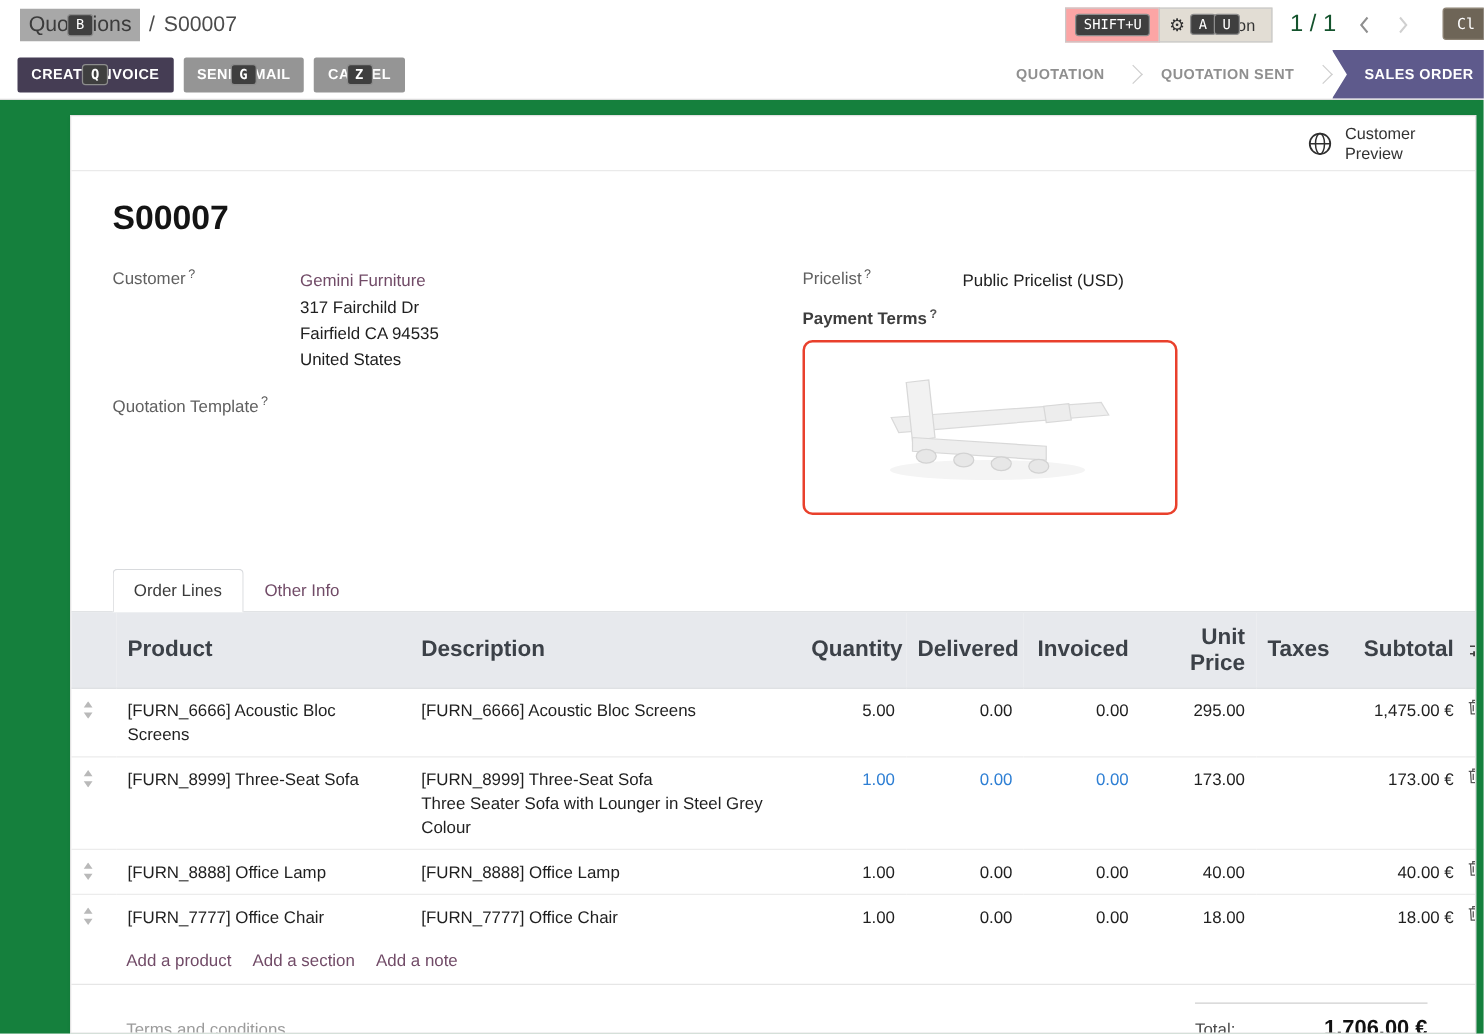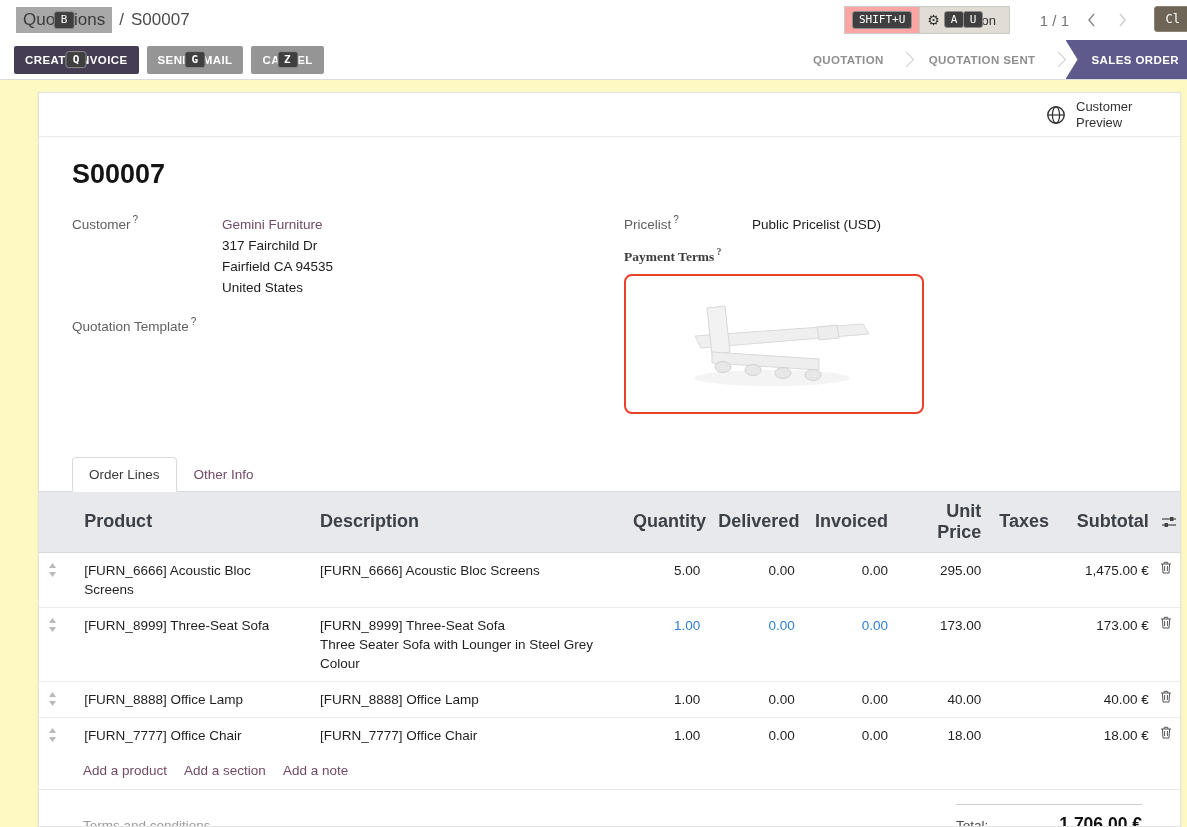--- a/index.html
+++ b/index.html
@@ -18,58 +18,58 @@
   .top-controls { display:flex; align-items:center; gap:14px; }
   .btn-group { display:flex; }
   .tc-btn { border:1px solid #c9c9c9; background:#fca5a5; padding:4px 7px; display:flex; align-items:center; cursor:pointer; }
   .tc-btn + .tc-btn { margin-left:-1px; }
   .tc-btn.action { background:#e2ddd4; gap:4px; }
   .gear { font-size:14px; color:#2f2f2f; }
   .action-label-wrap { position:relative; display:inline-block; min-width:58px; height:17px; }
   .action-label { font-size:13px; color:#333; position:absolute; left:16px; top:1px; }
   .hintA { position:absolute; left:0; top:-1px; z-index:2; }
   .hintU { position:absolute; left:19px; top:-1px; z-index:2; }
-  .pager { font-size:15px; color:#737373;margin-left:16px; }
+  .pager { font-size:19px; color:#14532d; }
   .chev-btn { background:none; border:none; cursor:pointer; padding:2px 4px; }
   .edge-hint { position:absolute; right:-5px; top:6px; background:#6e6557; border:1px solid #8c8273; color:#fff;
                font-family:"DejaVu Sans Mono", monospace; font-size:12px; padding:5px 11px; border-radius:3px; }
 
   
   .actionbar { height:40px; background:#fff; border-bottom:1px solid #dcdcdc; display:flex; justify-content:space-between; align-items:stretch; padding-left:14px; }
   .action-left { display:flex; align-items:center; gap:8px; }
   .btn { position:relative; border:none; color:#fff; font-family:"Liberation Sans",sans-serif; font-size:11.5px; font-weight:bold; letter-spacing:.4px; padding:8px 11px; cursor:pointer; border-radius:2px; }
   .btn.primary { background:#453d54; }
   .btn.secondary { background:#959595; }
   .btn .kbd { position:absolute; left:50%; top:50%; transform:translate(-50%,-50%); }
 
   .statusbar { display:flex; align-items:center; height:100%; }
   .status-step { font-size:11.5px; font-weight:bold; letter-spacing:.4px; color:#8f8f8f; padding:0 15px; cursor:pointer; white-space:nowrap; }
   .chev-sep { width:11px; height:11px; border-top:1px solid #cfcfcf; border-right:1px solid #cfcfcf; transform:rotate(45deg); flex:0 0 auto; margin:0 2px; }
   .status-final { background:#5e5a8c; color:#fff; font-size:11.5px; font-weight:bold; letter-spacing:.4px;
                   height:100%; display:flex; align-items:center; padding:0 46px 0 26px; margin-right:-38px; white-space:nowrap;
                   clip-path:polygon(0 0, 100% 0, 100% 100%, 0 100%, 12px 50%); cursor:pointer; }
 
   
-  .content { background:#fef9c3; height:747px; padding:12px 6px 0 38px; }
+  .content { background:#15803d; height:747px; padding:12px 6px 0 56px; }
   .sheet { background:#fff; border:1px solid #e2e2e2; box-shadow:0 1px 3px rgba(0,0,0,.06); height:100%; overflow:hidden; }
   .sheet-top { height:44px; border-bottom:1px solid #eaeaea; display:flex; justify-content:flex-end; align-items:center; padding-right:38px; }
   .cust-preview { display:flex; align-items:center; gap:10px; cursor:pointer; }
   .cp-label { font-size:13px; color:#333; width:66px; line-height:16px; }
 
   .sheet-body { padding:16px 38px 0 33px; }
   .title { font-size:27px; font-weight:bold; color:#141414; margin:6px 0 24px; }
 
   .fields { display:flex; }
   .col-left { width:552px; }
   .col-right { flex:1; }
   .frow { display:flex; margin-bottom:11px; }
   .flabel { width:128px; font-size:13.5px; color:#606060; flex:0 0 auto; }
   .flabel.w150 { width:150px; }
   .flabel.w110 { width:110px; }
-  .flabel.bold { font-weight:bold; color:#3d3d3d;font-family:Liberation Serif, serif; }
+  .flabel.bold { font-weight:bold; color:#3d3d3d; }
   .help { font-size:10px; color:#555; vertical-align:super; margin-left:2px; }
   .fvalue { font-size:13.5px; color:#202020; line-height:21px; }
   .link { color:#714B67; text-decoration:none; cursor:pointer; }
   .qt-row { margin-top:18px; }
 
   .step-box { width:300px; height:140px; border:2px solid #e9402c; border-radius:8px; display:flex; align-items:center; justify-content:center; margin-top:-4px; }
 
   
   .tabs { display:flex; padding-left:33px; margin-top:32px; border-bottom:1px solid #d8dadd; }
   .tab { font-size:13.5px; padding:9px 16px 8px; cursor:pointer; color:#714B67; border:1px solid transparent; }

